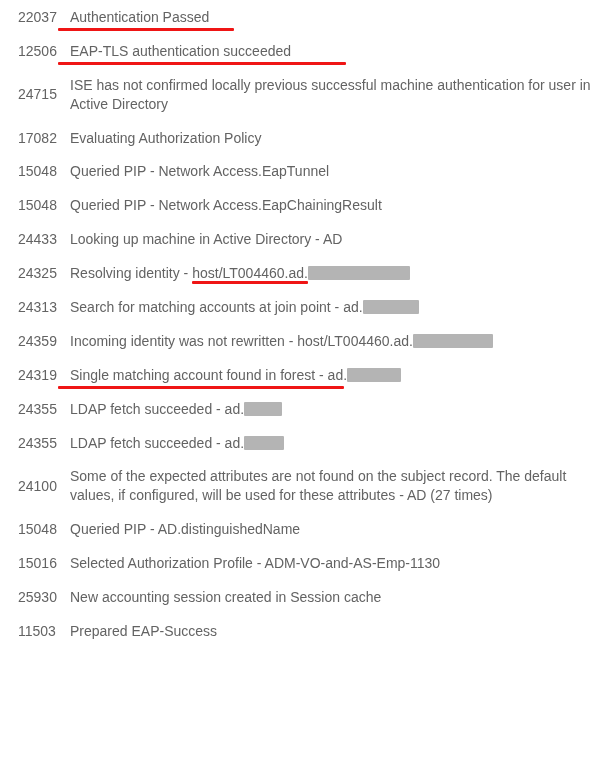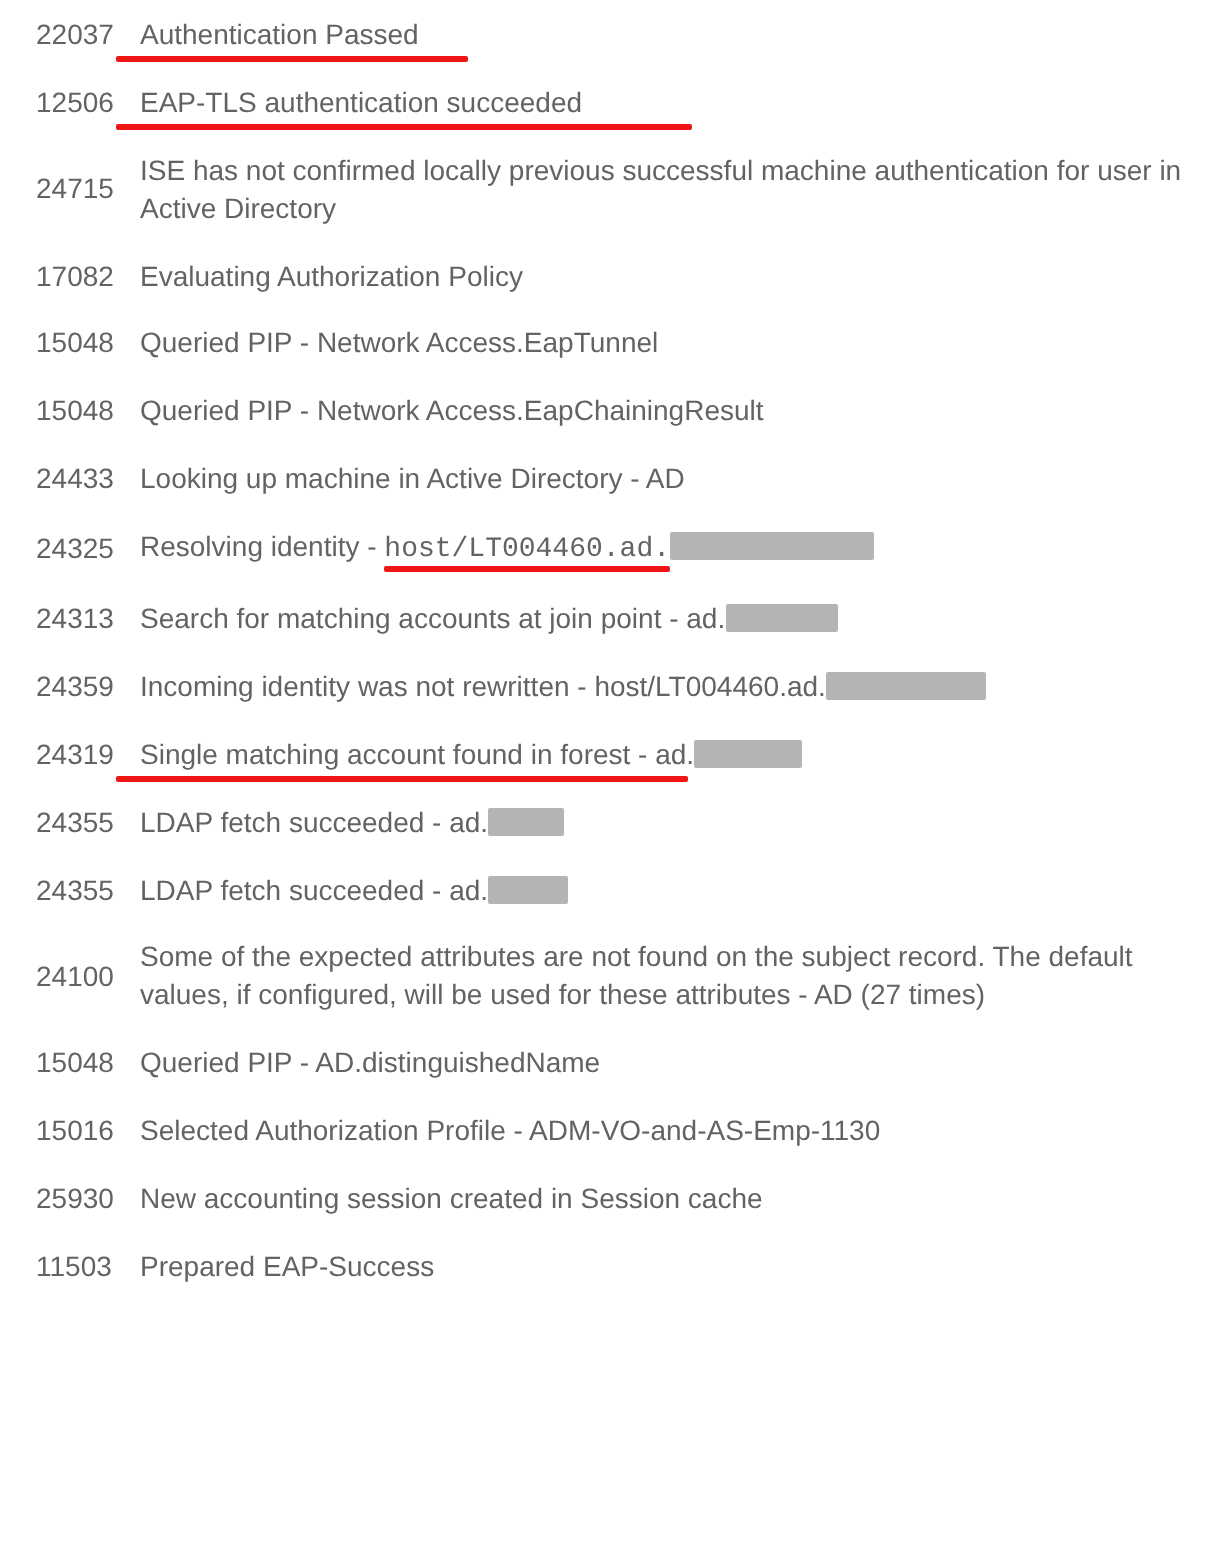--- a/index.html
+++ b/index.html
@@ -38,21 +38,20 @@
     height: 3px;
     background: #ef1515;
     border-radius: 1px;
   }
   .ul-w1::after  { left: 6px; width: 176px; }
   .ul-w2::after  { left: 6px; width: 288px; }
   .ul-w4::after  { left: 6px; width: 286px; }
   .ul-w5::after  { left: 6px; width: 336px; }
   .ul-partial {
     position: relative;
-    font-family: Liberation Mono, monospace;
   }
   .ul-partial::after {
     content: "";
     position: absolute;
     left: 0;
     bottom: -3px;
     height: 3px;
     width: 100%;
     background: #ef1515;
     border-radius: 1px;

